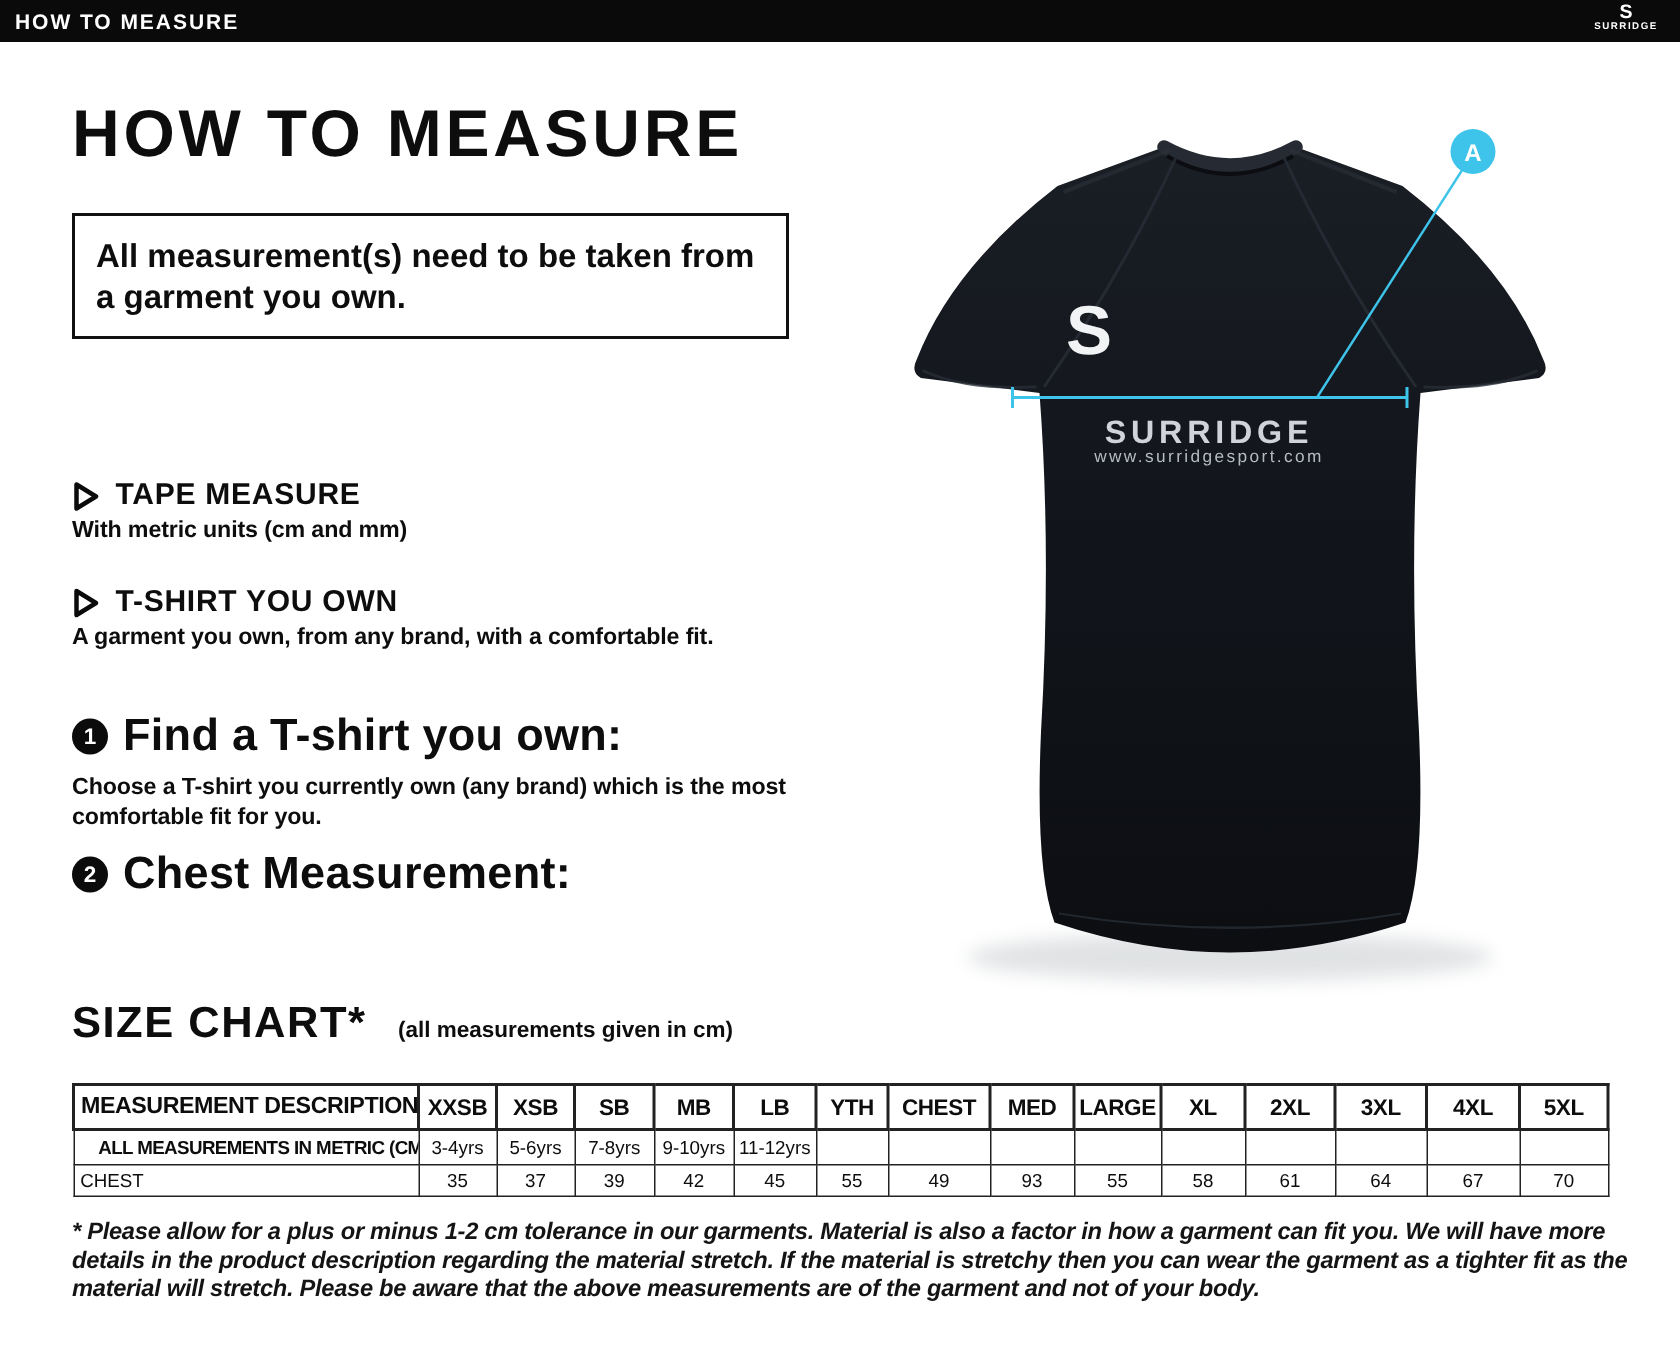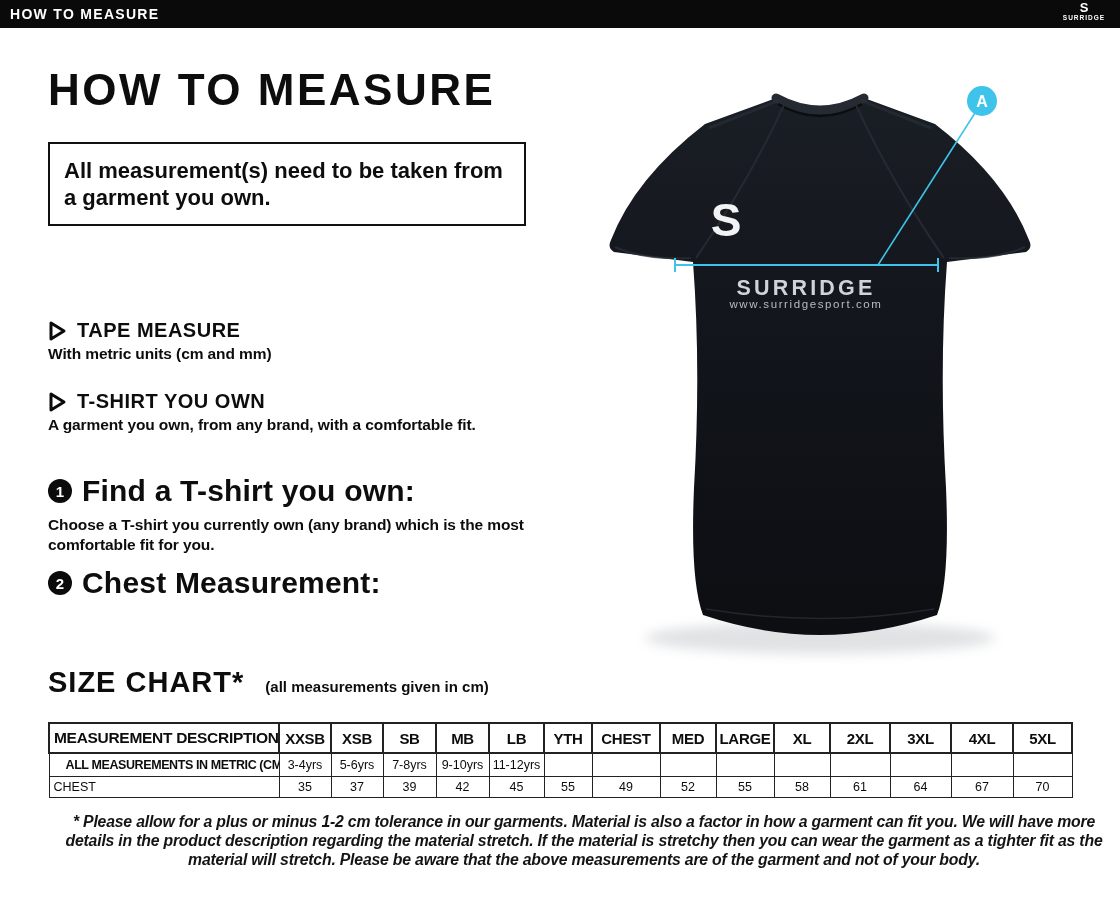--- a/index.html
+++ b/index.html
@@ -45,22 +45,22 @@
   .size-table th,.size-table td{border:1px solid #222;overflow:hidden;white-space:nowrap;}
   .size-table thead th{border:2px solid #222;height:26px;font-size:15px;font-weight:700;
                        text-align:center;letter-spacing:-0.3px;}
   .size-table thead th.desc{text-align:left;padding-left:4px;font-size:15.5px;}
   .size-table tbody tr.metric-row td{height:20px;font-size:12.5px;text-align:center;}
   .size-table tbody tr.metric-row td.lbl{font-weight:700;text-align:left;padding-left:16px;
                                          font-size:12.5px;letter-spacing:-0.4px;}
   .size-table tbody tr.chest-row td{height:18px;font-size:12.5px;text-align:center;}
   .size-table tbody tr.chest-row td.lbl{text-align:left;padding-left:4px;}
 
-  .disclaimer{position:absolute;left:62px;top:812px;width:1044px;font-size:15.8px;font-weight:700;
-              font-style:italic;line-height:19px;letter-spacing:-0.2px;color:#141414;text-align:center;}
+  .disclaimer{position:absolute;left:48px;top:812px;width:1044px;font-size:15.8px;font-weight:700;
+              font-style:italic;line-height:19px;letter-spacing:-0.2px;color:#141414;}
 
   .shirt-figure{position:absolute;left:585px;top:58px;}
 </style>
 </head>
 <body>
 
 <div id="screen">
 
   <div class="topbar">
     <div class="topbar-title">HOW TO MEASURE</div>
@@ -172,21 +172,21 @@
       </tr>
       <tr class="chest-row">
         <td class="lbl">CHEST</td>
         <td>35</td>
         <td>37</td>
         <td>39</td>
         <td>42</td>
         <td>45</td>
         <td>55</td>
         <td>49</td>
-        <td>52</td>
+        <td>93</td>
         <td>55</td>
         <td>58</td>
         <td>61</td>
         <td>64</td>
         <td>67</td>
         <td>70</td>
       </tr>
     </tbody>
   </table>
 

